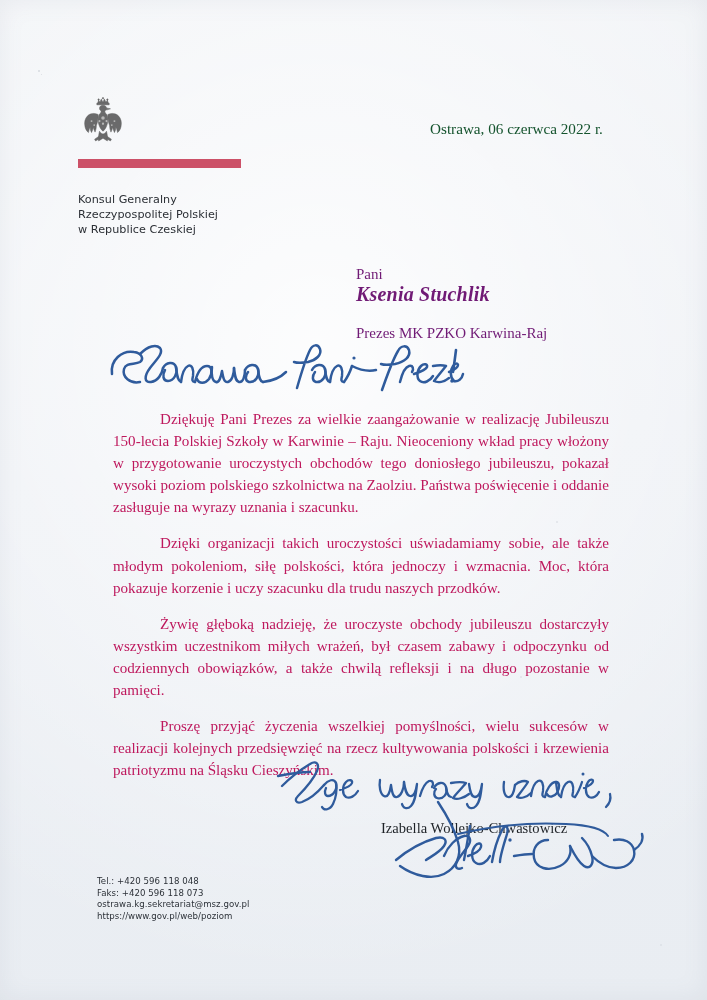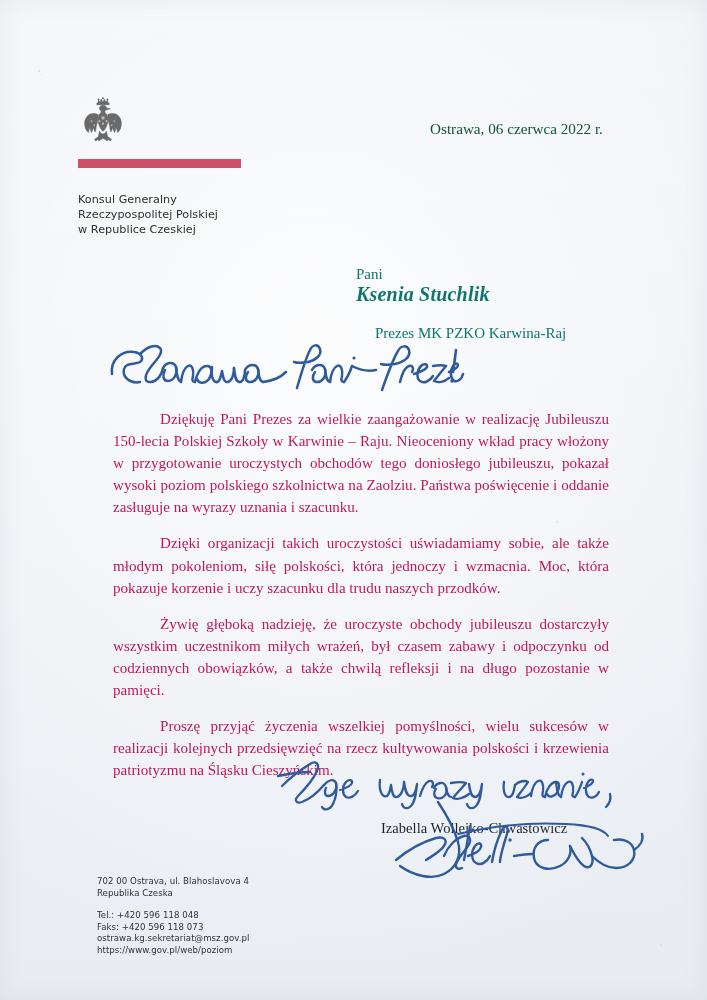--- a/index.html
+++ b/index.html
@@ -80,32 +80,31 @@
     white-space: nowrap;
   }
 
   
   .recipient {
     position: absolute;
     left: 356px;
     top: 264px;
     font-family: "Liberation Serif", serif;
     font-size: 15px;
-    color: #0f766e;
+    color: #701a75;
     line-height: 20px;
   }
   .recipient .r-name {
     font-weight: bold;
     font-style: italic;
     font-size: 20px;
     letter-spacing: 0.2px;
   }
   .recipient .r-role {
     margin-top: 19px;
-    margin-left: 19px;
   }
 
   
   .handwriting {
     position: absolute;
     color: #2f5b9c;
     pointer-events: none;
   }
   .hw-salutation {
     left: 104px;
@@ -385,24 +384,20 @@
         <path d="M218 46 C222 54 226 62 232 66 C238 70 242 64 240 56 C238 48 234 42 230 38"></path>
         <path d="M240 56 C246 62 254 68 264 68 C276 68 284 60 282 50 C280 42 272 38 262 40"></path>
 
         <path d="M282 50 C288 46 292 40 290 34"></path>
       </g>
     </svg>
   </div>
 
   <div class="footer">
     <div class="fblock">
-      <div>702 00 Ostrava, ul. Blahoslavova 4</div>
-      <div>Republika Czeska</div>
-    </div>
-    <div class="fblock">
       <div>Tel.: +420 596 118 048</div>
       <div>Faks: +420 596 118 073</div>
       <div>ostrawa.kg.sekretariat@msz.gov.pl</div>
       <div>https://www.gov.pl/web/poziom</div>
     </div>
   </div>
 
   <div class="speckle" style="left:38px;  top:70px;  width:2px; height:2px;"></div>
   <div class="speckle" style="left:41px;  top:74px;  width:1px; height:1px;"></div>
   <div class="speckle" style="left:556px; top:521px; width:2px; height:2px; opacity:.35;"></div>

